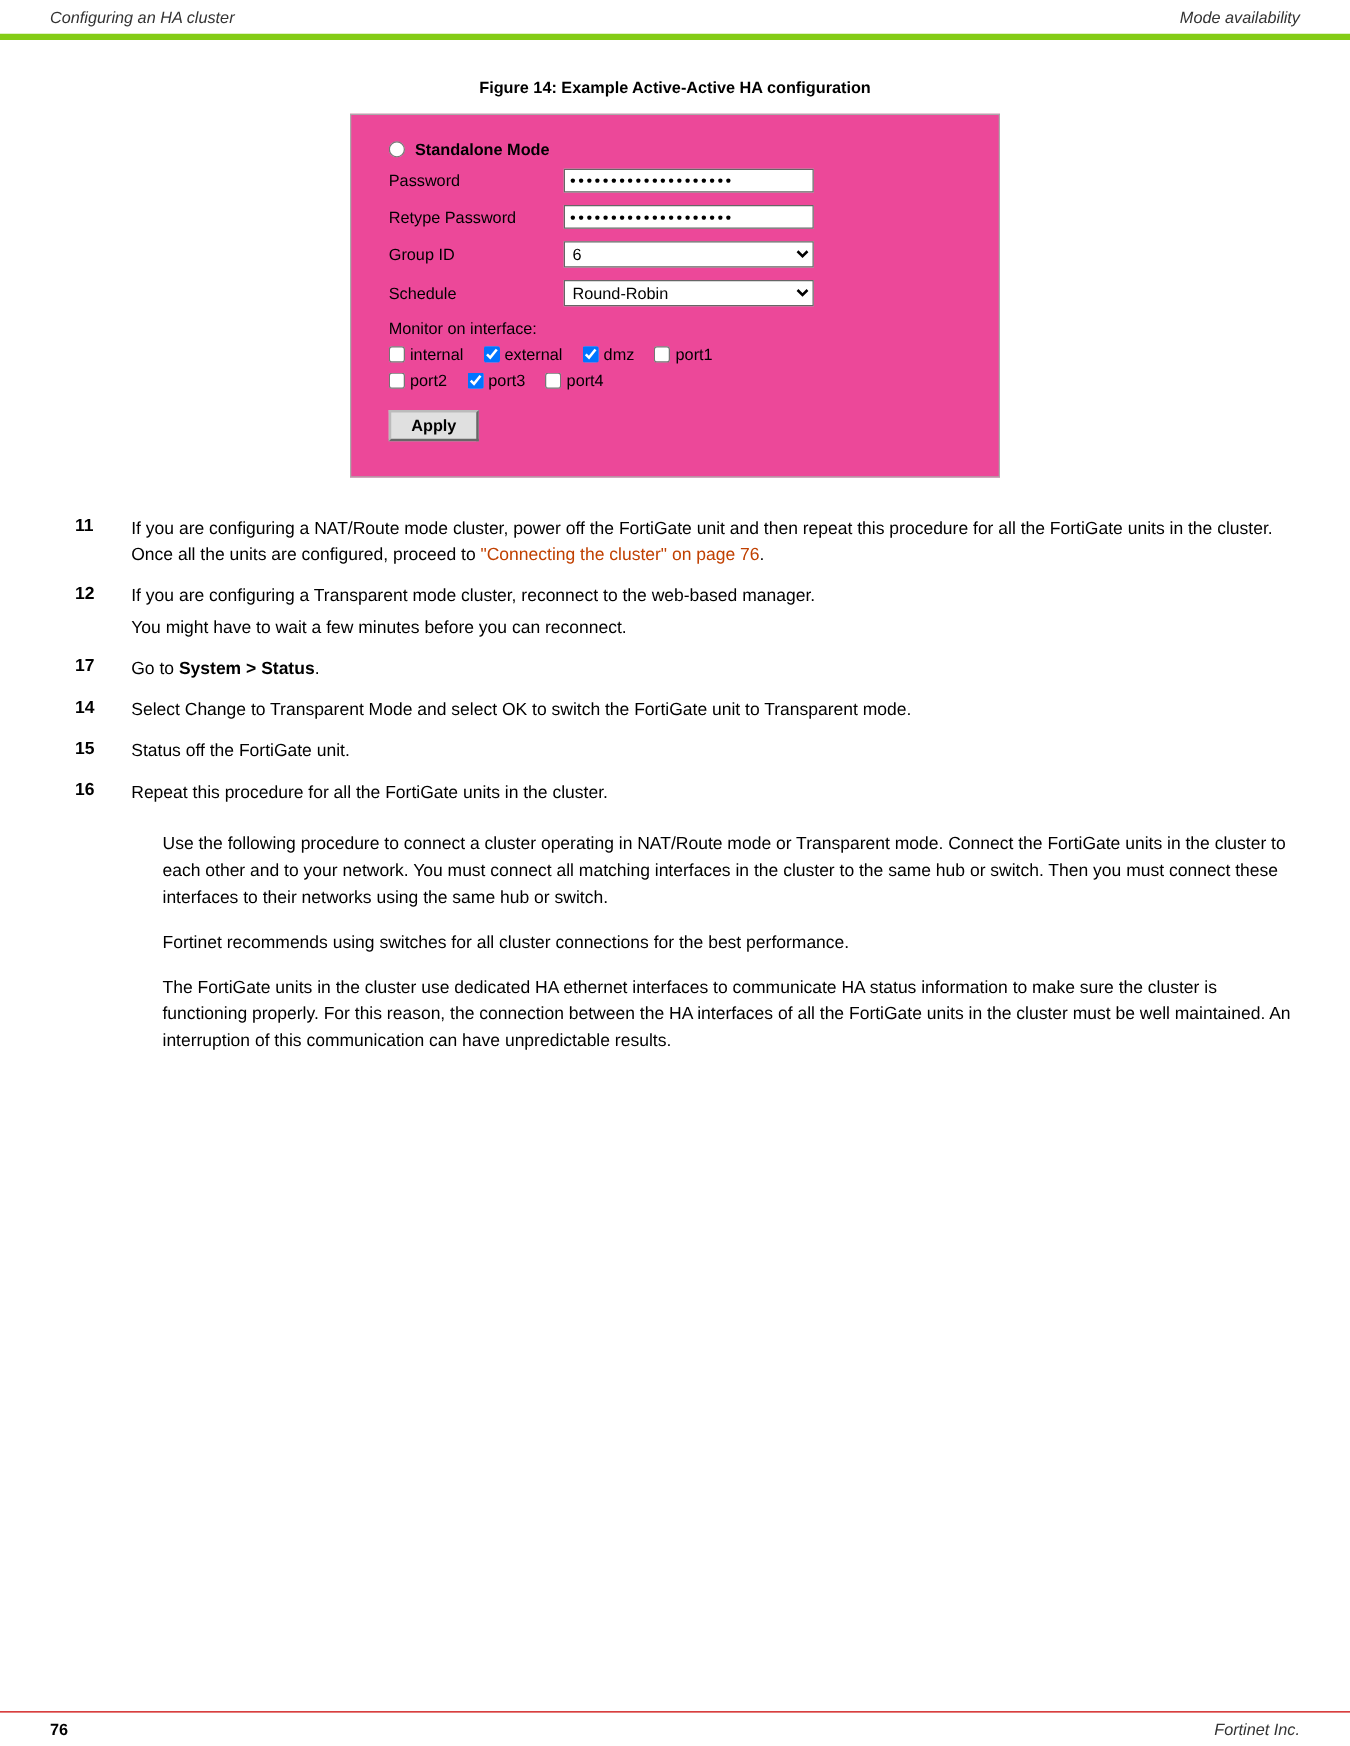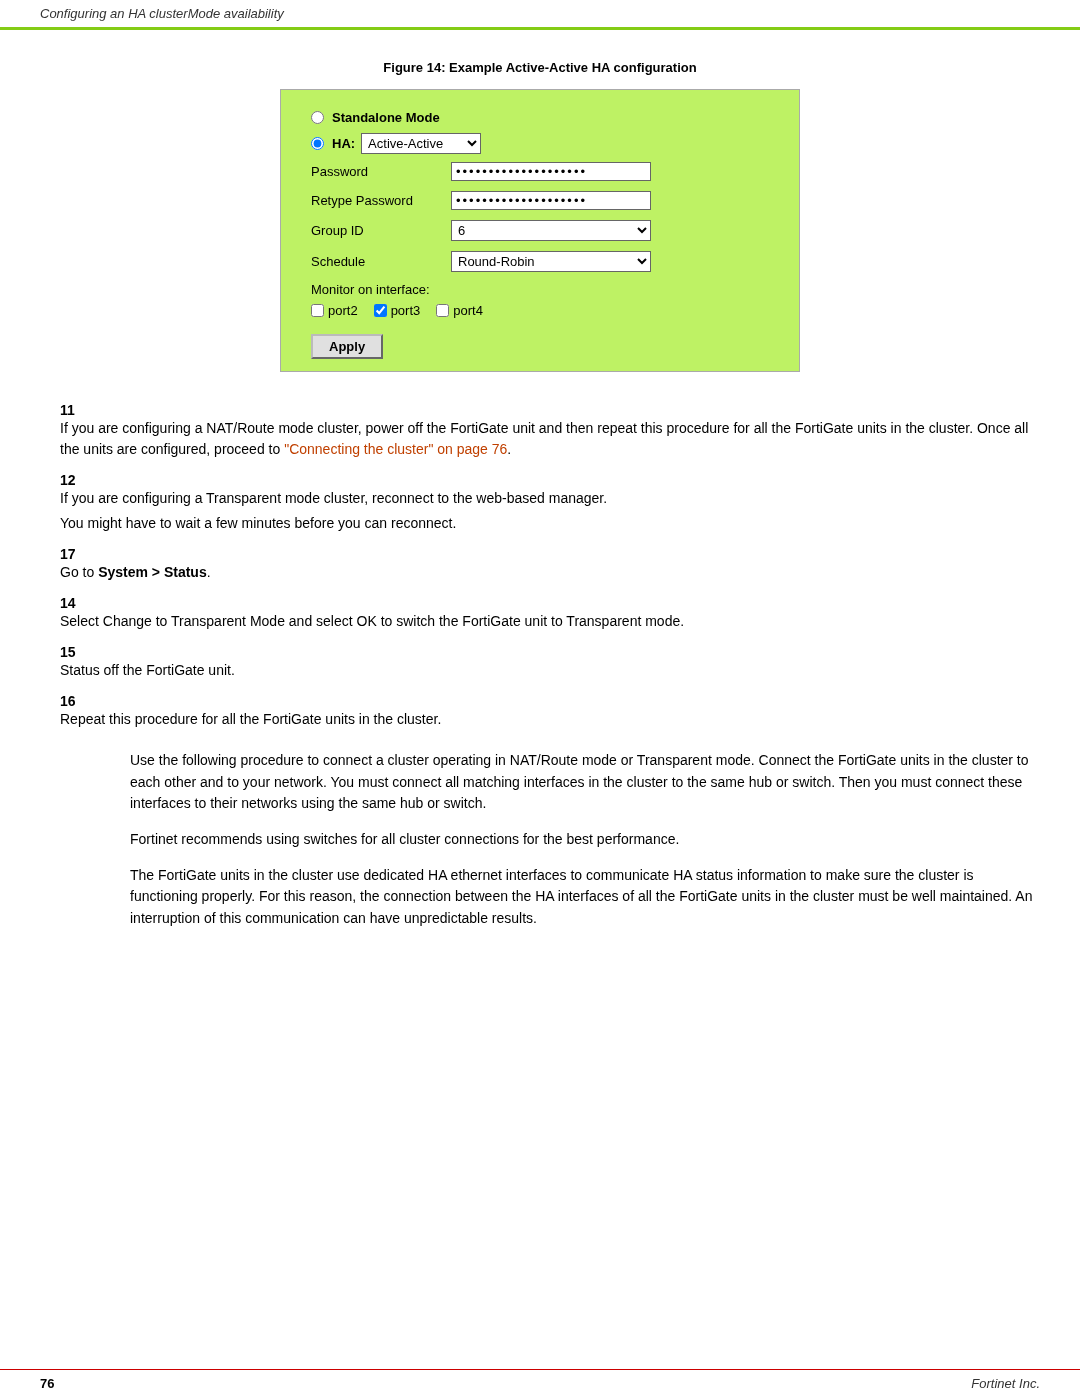--- a/index.html
+++ b/index.html
@@ -9,24 +9,24 @@
       background: #fff;
       font-family: Arial, Helvetica, sans-serif;
       font-size: 14px;
       color: #000;
       position: relative;
     }
 
     
     .header-bar {
       display: flex;
-      justify-content: flex-start;
+      justify-content: space-between;
       align-items: center;
       padding: 6px 40px;
-      border-bottom: 3px solid #84cc16;
+      border-bottom: 5px solid #84cc16;
     }
     .header-left {
       font-style: italic;
       font-size: 13px;
       color: #333;
     }
     .header-right {
       font-style: italic;
       font-size: 13px;
       color: #333;
@@ -47,22 +47,22 @@
     .figure-caption {
       font-size: 13px;
       font-weight: bold;
       margin-bottom: 14px;
       text-align: center;
     }
 
     
     .ha-config-box {
       border: 1px solid #aaa;
-      background: #bef264;
-      padding: 20px 30px 12px 30px;
+      background: #ec4899;
+      padding: 20px 30px 28px 30px;
       width: 520px;
     }
     .ha-row {
       display: flex;
       align-items: center;
       margin-bottom: 10px;
     }
     .ha-radio {
       margin-right: 8px;
     }
@@ -117,21 +117,20 @@
     }
 
     
     .numbered-list {
       margin-left: 20px;
       margin-bottom: 20px;
     }
     .numbered-item {
       display: flex;
       margin-bottom: 12px;
-      flex-direction: column;
     }
     .item-number {
       font-size: 14px;
       font-weight: bold;
       min-width: 45px;
       padding-top: 0;
     }
     .item-text {
       font-size: 14px;
       line-height: 1.5;
@@ -216,29 +215,20 @@
 
     <div class="ha-config-box">
 
       
       <div class="standalone-row">
         <input type="radio" name="ha_mode_radio" class="ha-radio" style="">
         <span class="ha-label-bold">Standalone Mode</span>
       </div>
 
       
-      <div class="ha-mode-row">
-        <input type="radio" name="ha_mode_radio" class="ha-radio" checked="" style="">
-        <span class="ha-label-bold" style="margin-right:6px;">HA:</span>
-        <select class="ha-select" style="width:120px;">
-          <option>Active-Active</option>
-          <option>Active-Passive</option>
-          <option>Standalone</option>
-        </select>
-      </div>
 
       
       <div class="ha-row">
         <span class="ha-field-label">Password</span>
         <input type="password" class="ha-input" value="12345678901234567890" style="">
       </div>
 
       
       <div class="ha-row">
         <span class="ha-field-label">Retype Password</span>
@@ -260,20 +250,34 @@
           <option>Round-Robin</option>
           <option>Weighted Round-Robin</option>
           <option>Random</option>
         </select>
       </div>
 
       
       <div class="monitor-label">Monitor on interface:</div>
 
       
+      <div class="checkbox-row">
+        <label class="checkbox-item">
+          <input type="checkbox" style=""> internal
+        </label>
+        <label class="checkbox-item">
+          <input type="checkbox" checked="" style=""> external
+        </label>
+        <label class="checkbox-item">
+          <input type="checkbox" checked="" style=""> dmz
+        </label>
+        <label class="checkbox-item">
+          <input type="checkbox" style=""> port1
+        </label>
+      </div>
 
       
       <div class="checkbox-row">
         <label class="checkbox-item">
           <input type="checkbox" style=""> port2
         </label>
         <label class="checkbox-item">
           <input type="checkbox" checked="" style=""> port3
         </label>
         <label class="checkbox-item">

